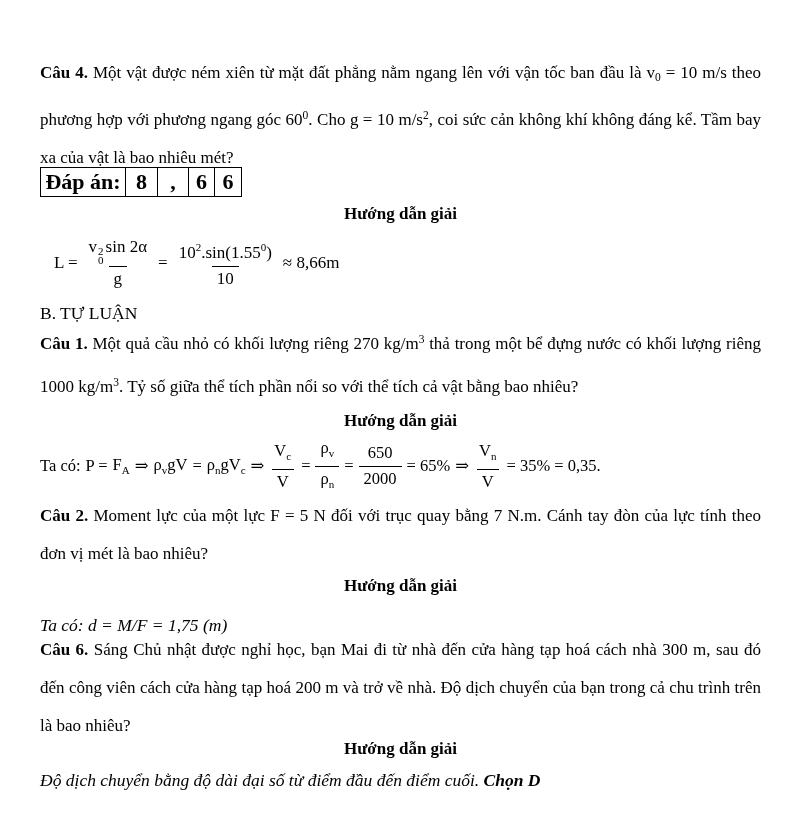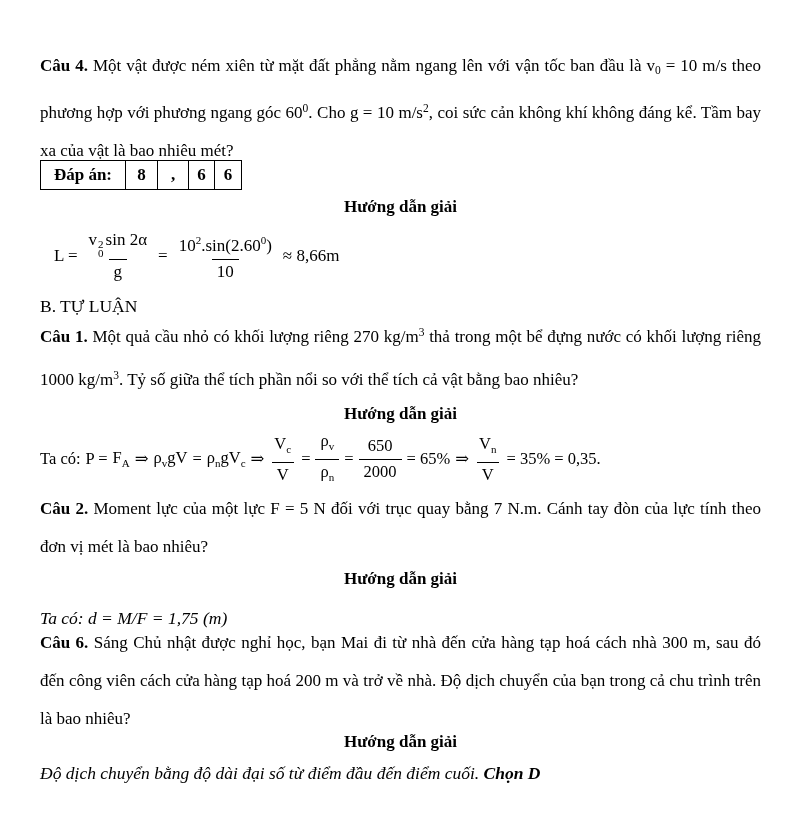--- a/index.html
+++ b/index.html
@@ -1,35 +1,35 @@
 <!DOCTYPE html>
 <html><head>
 <meta charset="utf-8">
 <style>
   html,body { margin:0; padding:0; background:#ffffff; }
   .page {
     position:relative; width:791px; height:819px; background:#ffffff;
     overflow:hidden; color:#000;
     font-family:"Liberation Serif","DejaVu Serif",serif;
   }
-  .doc { position:absolute; left:40px; top:9px; width:721px; }
+  .doc { position:absolute; left:40px; top:16px; width:721px; }
 
   .para { font-size:17px; line-height:38px; text-align:justify; margin:0; }
   .para b { font-weight:bold; }
   .p-sub { font-size:11.5px; vertical-align:-3px; }
   .p-sup { font-size:11.5px; vertical-align:6px; }
 
   .p-q4 { margin-top:38px; }
   .p-q1 { margin-top:-4px; }
   .p-q2 { margin-top:2px; }
   .p-q3 { margin-top:-9px; }
 
   table.ans { border-collapse:collapse; margin:-10px 0 0 0; }
   table.ans td {
-    border:1.5px solid #000; font-weight:bold; font-size:17px;
+    border:1.5px solid #000; font-weight:bold; font-size:22px;
     text-align:center; height:28px; padding:0 2px; line-height:28px;
   }
   td.ans-label { width:80px; text-align:left; padding:0 4px 0 6px; }
   td.c1 { width:27px; } td.c2 { width:26px; } td.c3 { width:21px; } td.c4 { width:22px; }
 
   .hdg { font-size:17px; font-weight:bold; text-align:center; line-height:24px; margin:5px 0 0 0; }
   .hdg2 { margin-top:3px; }
   .hdg3 { margin-top:1px; }
   .hdg4 { margin-top:-8px; }
 
@@ -81,21 +81,21 @@
       <span>L =</span>
       <span class="frac">
         <span class="num"><span>v</span><span class="vstack">
               <span>2</span>
               <span>0</span>
             </span><span>sin 2α</span></span>
         <span class="den">g</span>
       </span>
       <span>=</span>
       <span class="frac">
-        <span class="num"><span>10</span><span class="f-sup">2</span><span>.sin(2.60</span><span class="f-sup">0</span><span>)</span></span>
+        <span class="num"><span>10</span><span class="f-sup">2</span><span>.sin(1.55</span><span class="f-sup">0</span><span>)</span></span>
         <span class="den">10</span>
       </span>
       <span>≈ 8,66m</span>
     </div>
 
     <div class="section-hdg">B. TỰ LUẬN</div>
 
     <p class="para p-q1"><b>Câu 1.</b><span> Một quả cầu nhỏ có khối lượng riêng 270 kg/m</span><span class="p-sup">3</span><span> thả trong một bể đựng nước có khối lượng riêng 1000 kg/m</span><span class="p-sup">3</span><span>. Tỷ số giữa thể tích phần nổi so với thể tích cả vật bằng bao nhiêu?</span></p>
 
     <div class="hdg hdg2">Hướng dẫn giải</div>

